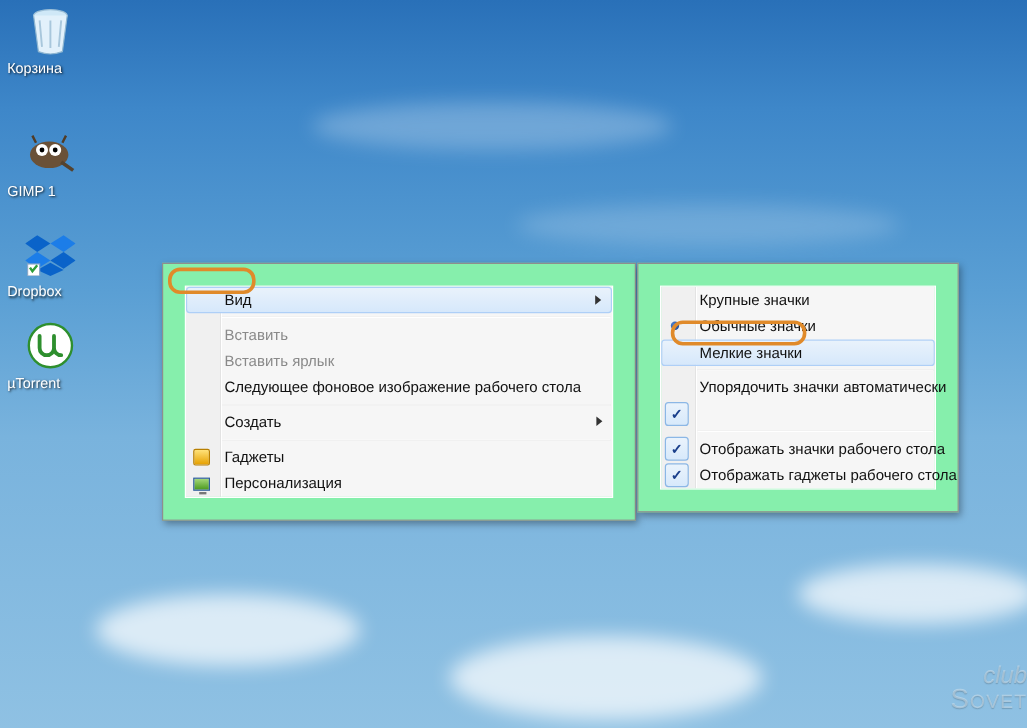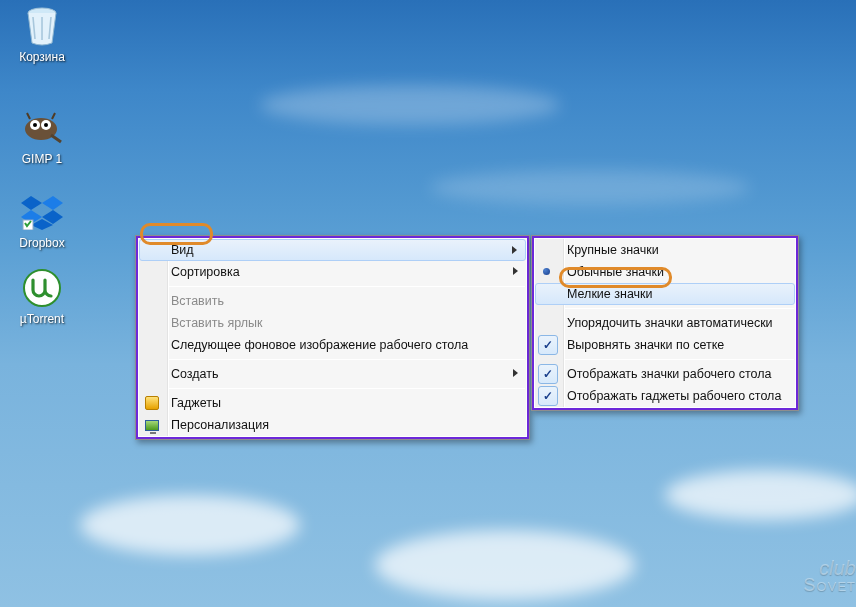--- a/index.html
+++ b/index.html
@@ -15,48 +15,47 @@
   .c3 { width: 200px; height: 50px; left: 665px; top: 470px; }
   .c4 { width: 300px; height: 40px; left: 260px; top: 85px; opacity:.35; }
   .c5 { width: 320px; height: 35px; left: 430px; top: 170px; opacity:.25; }
 
   .watermark {
     position: absolute; right: 0; bottom: 14px;
     font-family: Georgia, serif; font-style: italic; font-size: 20px;
     color: rgba(255,255,255,0.35); text-shadow: 0 1px 1px rgba(0,0,0,0.2);
     line-height: 0.9; text-align: right; pointer-events: none;
   }
-  .watermark .l2 { font-size: 18px; letter-spacing: 1px; font-style: normal; font-variant: small-caps; }
+  .watermark .l2 { font-size: 23px; letter-spacing: 1px; font-style: normal; font-variant: small-caps; }
 
   
   .desktop-icon {
-    position: absolute; width: 72px; text-align: center; cursor: default;
+    position: absolute; width: 72px; text-align: left; cursor: default;
   }
   .desktop-icon .glyph {
     width: 44px; height: 44px; margin: 0 auto 2px; display: flex; align-items: center; justify-content: center;
   }
   .desktop-icon .label {
     color: #fff; font-size: 12px; text-shadow: 1px 1px 2px rgba(0,0,0,0.8);
     word-wrap: break-word;
   }
   .di1 { left: 6px; top: 4px; }
   .di2 { left: 6px; top: 106px; }
   .di3 { left: 6px; top: 190px; }
   .di4 { left: 6px; top: 266px; }
 
   
   .menu {
     position: absolute;
-    background: #6d28d9;
+    background: #86efac;
     border: 1px solid #8e8e8e;
     box-shadow: 2px 3px 6px rgba(0,0,0,0.35);
     font-size: 12.5px;
     color: #111;
-    padding: 2px;
-    margin-top: 16px;
+    padding: 18px;
   }
   .menu .inner {
     background: linear-gradient(to right, #f0f0f0 0, #f0f0f0 28px, #e3e3e3 28px, #e3e3e3 29px, #fff 29px, #fff 30px, #f6f6f6 30px);
     border: 1px solid #fff;
   }
   .menu-item {
     display: flex; align-items: center;
     height: 22px; padding: 0 24px 0 32px;
     position: relative;
     white-space: nowrap;
@@ -165,24 +164,20 @@
   </div>
   <div class="label">µTorrent</div>
 </div>
 
 <div id="main-menu" class="menu">
   <div class="inner">
     <div class="menu-item hover">
       <span>Вид</span>
       <span class="arrow"></span>
     </div>
-    <div class="menu-item">
-      <span>Сортировка</span>
-      <span class="arrow"></span>
-    </div>
     <div class="menu-sep"></div>
     <div class="menu-item disabled">
       <span>Вставить</span>
     </div>
     <div class="menu-item disabled">
       <span>Вставить ярлык</span>
     </div>
     <div class="menu-item">
       <span>Следующее фоновое изображение рабочего стола</span>
     </div>
@@ -218,21 +213,20 @@
     </div>
     <div class="menu-item hover">
       <span>Мелкие значки</span>
     </div>
     <div class="menu-sep"></div>
     <div class="menu-item">
       <span>Упорядочить значки автоматически</span>
     </div>
     <div class="menu-item">
       <span class="check">✓</span>
-      <span>Выровнять значки по сетке</span>
     </div>
     <div class="menu-sep"></div>
     <div class="menu-item">
       <span class="check">✓</span>
       <span>Отображать значки рабочего стола</span>
     </div>
     <div class="menu-item">
       <span class="check">✓</span>
       <span>Отображать гаджеты  рабочего стола</span>
     </div>

